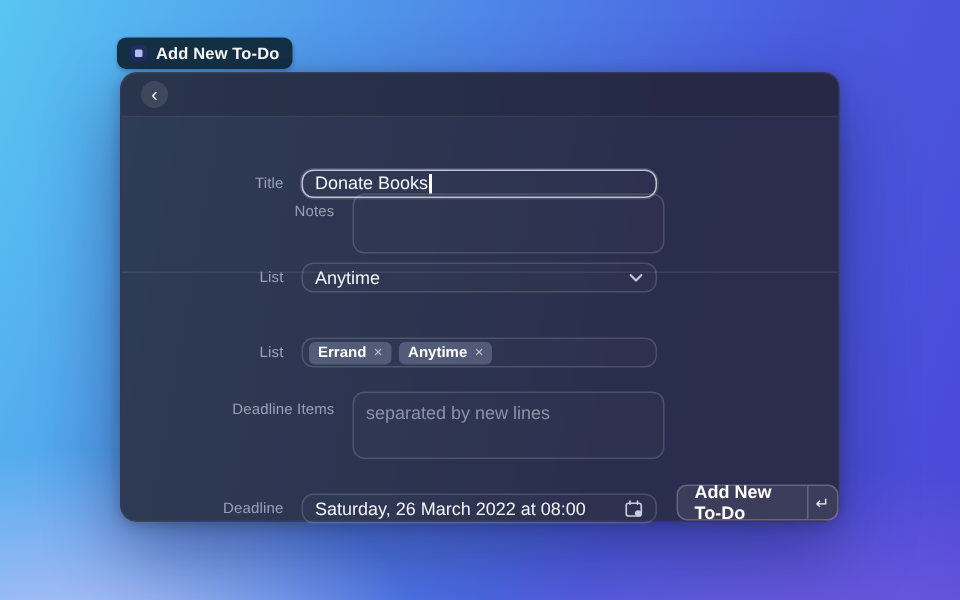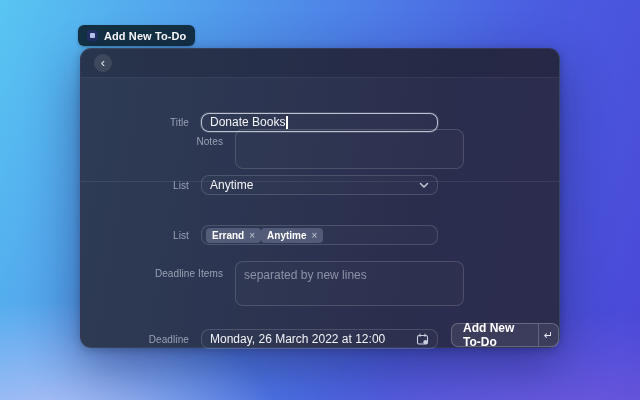--- a/index.html
+++ b/index.html
@@ -48,29 +48,29 @@
   .row-top .lbl{padding-top:7px;padding-left:34px;}
   .ctrl{margin-left:12px;width:237px;box-sizing:border-box;}
   .field{
     border:1px solid rgba(255,255,255,0.15);border-radius:8px;background:rgba(255,255,255,0.015);
     color:#f2f4f8;font-size:12px;display:flex;align-items:center;padding:0 8px;
   }
   .field-focused{border:1px solid rgba(235,240,248,0.75);box-shadow:0 0 0 1px rgba(235,240,248,0.15);}
   .caret{display:inline-block;width:1.5px;height:13px;background:#ffffff;margin-left:1px;vertical-align:-2px;}
   textarea.area{
     border:1px solid rgba(255,255,255,0.15);border-radius:8px;background:rgba(255,255,255,0.015);
-    color:#f2f4f8;font-size:12px;resize:none;outline:none;padding:6px 8px;width:229px;box-sizing:border-box;
+    color:#f2f4f8;font-size:12px;resize:none;outline:none;padding:6px 8px;width:208px;box-sizing:border-box;
     font-family:"Liberation Sans", sans-serif;
   }
   textarea.area::placeholder{color:#8d93a6;}
   .divider{position:absolute;left:0;right:0;height:1px;background:rgba(255,255,255,0.08);}
   .chev-down{flex:0 0 auto;margin-left:auto;display:flex;align-items:center;}
   .chip{
     display:flex;align-items:center;height:15px;padding:0 6px;border-radius:4px;
-    background:rgba(175,185,220,0.28);color:#ffffff;font-size:10px;font-weight:700;justify-content:space-between;
+    background:rgba(175,185,220,0.28);color:#ffffff;font-size:10px;font-weight:700;margin-right:5px;justify-content:space-between;
   }
   .chip .x{margin-left:5px;font-weight:400;color:rgba(255,255,255,0.65);font-size:10px;}
   .cal-icon{margin-left:auto;display:flex;align-items:center;}
   
   .submit{
     position:absolute;left:370px;top:274px;height:24px;display:flex;align-items:stretch;
     background:rgba(255,255,255,0.08);border:1px solid rgba(255,255,255,0.22);border-radius:7px;
     color:#ffffff;cursor:pointer;box-sizing:border-box;
   }
   .submit-label{display:flex;align-items:center;padding:0 11px;font-size:12px;font-weight:700;}
@@ -139,21 +139,21 @@
     </div>
 
     <div class="row row-top" style="top:212px;">
       <span class="lbl">Deadline Items</span>
       <textarea class="ctrl area" style="height: 45px;" placeholder="separated by new lines"></textarea>
     </div>
 
     <div class="row row-center" style="top:280px;height:20px;">
       <span class="lbl">Deadline</span>
       <div class="ctrl field" style="height:20px;">
-        <span>Monday, 26 March 2022 at 12:00</span>
+        <span>Saturday, 26 March 2022 at 08:00</span>
         <span class="cal-icon">
           <svg width="13" height="13" viewBox="0 0 13 13">
             <rect x="1.5" y="2.5" width="10" height="8.5" rx="1.5" fill="none" stroke="#c9cfdd" stroke-width="1.1"></rect>
             <line x1="4" y1="1" x2="4" y2="3.2" stroke="#c9cfdd" stroke-width="1.1" stroke-linecap="round"></line>
             <line x1="9" y1="1" x2="9" y2="3.2" stroke="#c9cfdd" stroke-width="1.1" stroke-linecap="round"></line>
             <circle cx="9.4" cy="9.2" r="2.1" fill="#c9cfdd"></circle>
           </svg>
         </span>
       </div>
     </div>

